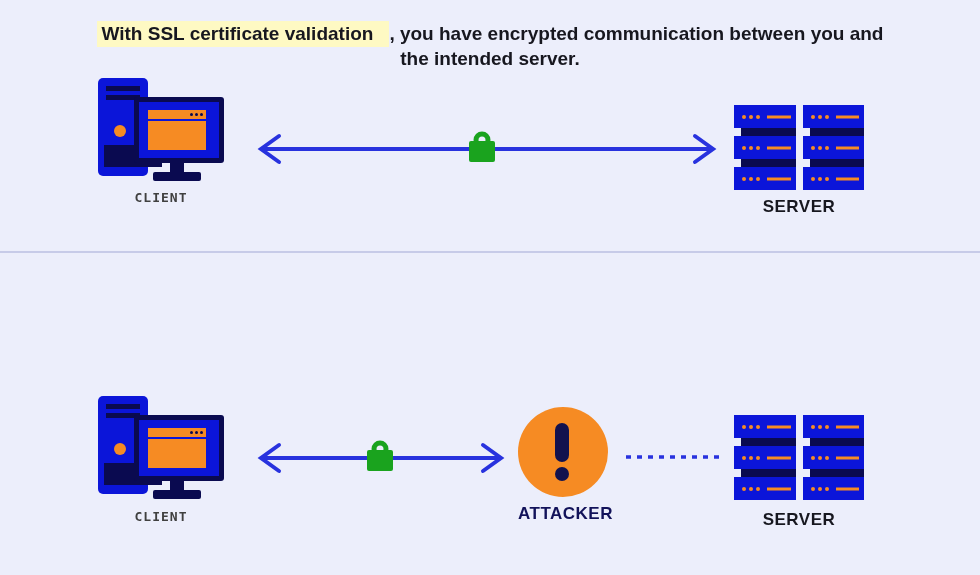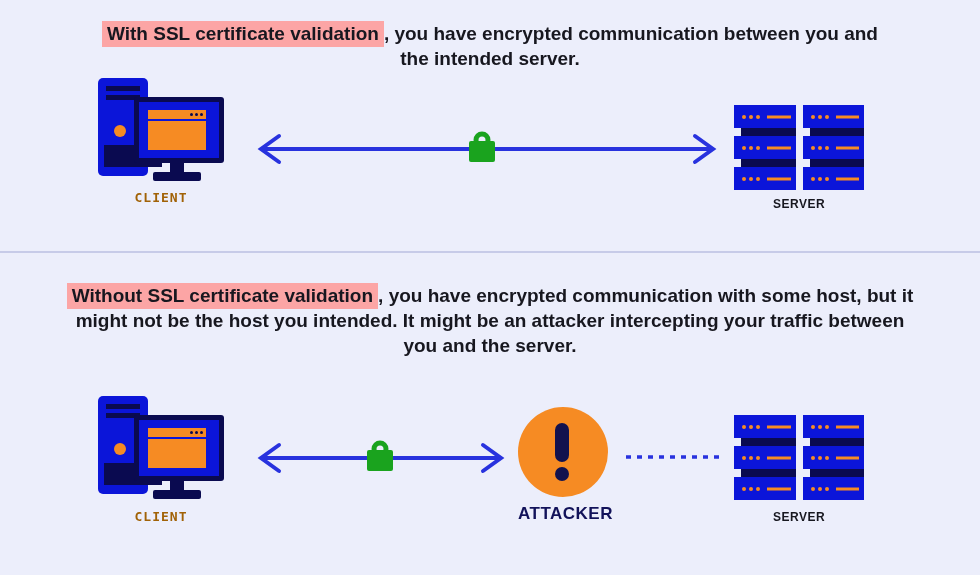--- a/index.html
+++ b/index.html
@@ -14,22 +14,22 @@
   .heading{
     position:absolute;left:0;width:100%;text-align:center;
     font-weight:bold;font-size:19px;line-height:25px;color:#17171f;
   }
   .heading .inner{margin:0 auto;}
   .heading-top{top:21px;}
   .heading-top .inner{max-width:790px;}
   .heading-bottom{top:283px;}
   .heading-bottom .inner{max-width:852px;}
   .hl{
-    background:#fca5a5;color:#17171f;
-    padding:2px 5px 3px 5px;
+    background:#fef9c3;color:#17171f;
+    padding:2px 16px 3px 5px;
     -webkit-box-decoration-break:clone;box-decoration-break:clone;
   }
 
   
   .divider{position:absolute;left:0;top:251px;width:980px;height:2px;background:#c7cbe8;}
 
   
   .client-icon{position:absolute;width:130px;height:106px;}
   .tower{position:absolute;left:2px;top:2px;width:50px;height:98px;background:#0b15d9;border-radius:5px;}
   .tower-stripe{position:absolute;left:8px;width:34px;height:5px;background:#0a0a50;}
@@ -56,22 +56,22 @@
 
   
   .attacker-icon{position:absolute;left:518px;top:407px;width:90px;height:90px;border-radius:50%;background:#f68b23;}
   .excl-bar{position:absolute;left:37px;top:16px;width:14px;height:39px;border-radius:7px;background:#12124e;}
   .excl-dot{position:absolute;left:37px;top:60px;width:14px;height:14px;border-radius:50%;background:#12124e;}
 
   
   .icon-label{
     position:absolute;text-align:center;font-weight:bold;
   }
-  .label-mono{font-family:"DejaVu Sans Mono",monospace;font-size:13px;letter-spacing:1px;color:#a16207;}
-  .label-sans{font-family:"Liberation Sans",sans-serif;font-size:12px;letter-spacing:0.5px;color:#17171f;}
+  .label-mono{font-family:"DejaVu Sans Mono",monospace;font-size:13px;letter-spacing:1px;color:#404040;}
+  .label-sans{font-family:"Liberation Sans",sans-serif;font-size:17px;letter-spacing:0.5px;color:#17171f;}
   .label-navy{font-family:"Liberation Sans",sans-serif;font-size:17px;letter-spacing:0.5px;color:#12125a;}
 
   .arrow-svg{position:absolute;}
 </style>
 </head>
 <body>
 
 <div class="canvas">
 
   <div class="heading heading-top">
@@ -168,23 +168,20 @@
             <i></i>
           </span>
           <span class="srv-line"></span>
         </div>
     </div>
   </div>
   <div class="icon-label label-sans" style="left:734px;top:197px;width:130px;">SERVER</div>
 
   <div class="divider"></div>
 
-  <div class="heading heading-bottom">
-    <p class="inner"><span class="hl">Without SSL certificate validation</span><span>, you have encrypted communication with some host, but it might not be the host you intended. It might be an attacker intercepting your traffic between you and the server.</span></p>
-  </div>
 
   <div class="client-icon" style="left:96px;top:394px;">
     <div class="tower">
       <div class="tower-stripe stripe1"></div>
       <div class="tower-stripe stripe2"></div>
       <div class="tower-dot"></div>
     </div>
     <div class="tower-base"></div>
     <div class="monitor-frame">
       <div class="monitor-screen">

